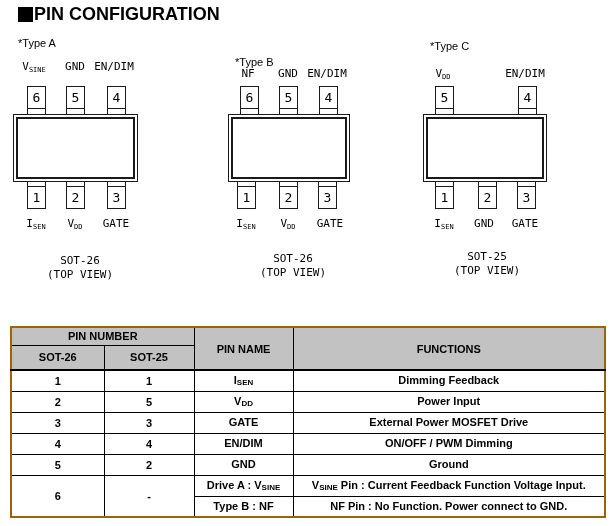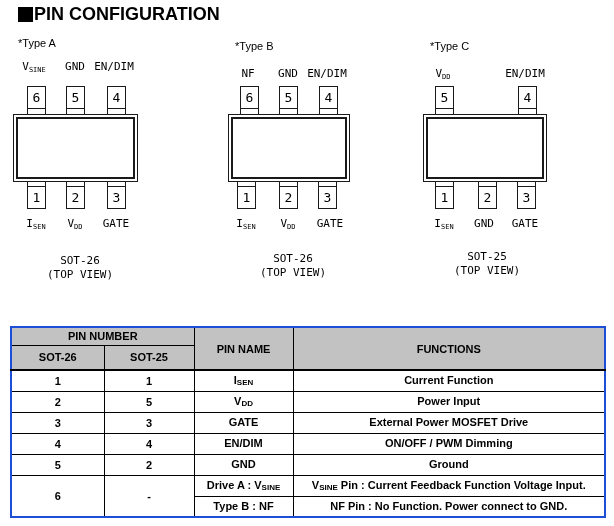--- a/index.html
+++ b/index.html
@@ -23,21 +23,21 @@
   .pkg-body{position:absolute;box-sizing:border-box;border:1px solid #1a1a1a;background:#fff;z-index:2;}
   .pkg-inner{position:absolute;inset:2px;border:2px solid #1a1a1a;}
   .pin-label{position:absolute;transform:translateX(-50%);white-space:nowrap;
              font-family:"DejaVu Sans Mono",monospace;font-size:11px;}
   .pin-label .sub{font-size:7px;vertical-align:-2px;}
   .pkg-name,.pkg-view{position:absolute;transform:translateX(-50%);white-space:nowrap;
              font-family:"DejaVu Sans Mono",monospace;font-size:11px;}
 
   
   #pin-table{position:absolute;left:10px;top:326px;width:594px;border-collapse:collapse;table-layout:fixed;
-             border:2px solid #1d4ed8;font-family:"Liberation Sans",sans-serif;font-size:11px;font-weight:bold;}
+             border:2px solid #a16207;font-family:"Liberation Sans",sans-serif;font-size:11px;font-weight:bold;}
   #pin-table th,#pin-table td{border:1px solid #000;text-align:center;vertical-align:middle;padding:0;overflow:hidden;}
   #pin-table .hdr{background:#c2c2c2;font-weight:bold;}
   #pin-table .hdr-b{border-bottom:2px solid #000;}
   #pin-table .sub{font-size:8px;vertical-align:-1px;}
 </style>
 </head>
 <body>
 
 <div id="canvas">
 
@@ -82,21 +82,21 @@
     <div class="pin-neck"></div>
   </div>
 
   <div class="pin-label" style="left:36px;top:217px;"><span>I</span><span class="sub">SEN</span></div>
   <div class="pin-label" style="left:75px;top:217px;"><span>V</span><span class="sub">DD</span></div>
   <div class="pin-label" style="left:116px;top:217px;"><span>GATE</span><span class="sub"></span></div>
 
   <div class="pkg-name" style="left:80px;top:254px;">SOT-26</div>
   <div class="pkg-view" style="left:80px;top:268px;">(TOP VIEW)</div>
 
-  <div class="type-label" style="left:235px;top:40px;">*Type B</div>
+  <div class="type-label" style="left:235px;top:56px;">*Type B</div>
 
   <div class="pin-label" style="left:248px;top:67px;"><span>NF</span><span class="sub"></span></div>
   <div class="pin-label" style="left:288px;top:67px;"><span>GND</span><span class="sub"></span></div>
   <div class="pin-label" style="left:327px;top:67px;"><span>EN/DIM</span><span class="sub"></span></div>
 
   <div class="pin" style="left:240px;top:86px;">
     <div class="pin-num">6</div>
     <div class="pin-neck"></div>
   </div>
   <div class="pin" style="left:279px;top:86px;">
@@ -187,21 +187,21 @@
       <tr style="height:25px;">
         <th class="hdr hdr-b">SOT-26</th>
         <th class="hdr hdr-b">SOT-25</th>
       </tr>
     </thead>
     <tbody>
       <tr style="height:21px;">
         <td>1</td>
         <td>1</td>
         <td><span></span><span>I</span><span class="sub">SEN</span></td>
-        <td><span></span><span class="sub"></span><span>Current Function</span></td>
+        <td><span></span><span class="sub"></span><span>Dimming Feedback</span></td>
       </tr>
       <tr style="height:21px;">
         <td>2</td>
         <td>5</td>
         <td><span></span><span>V</span><span class="sub">DD</span></td>
         <td><span></span><span class="sub"></span><span>Power Input</span></td>
       </tr>
       <tr style="height:21px;">
         <td>3</td>
         <td>3</td>

